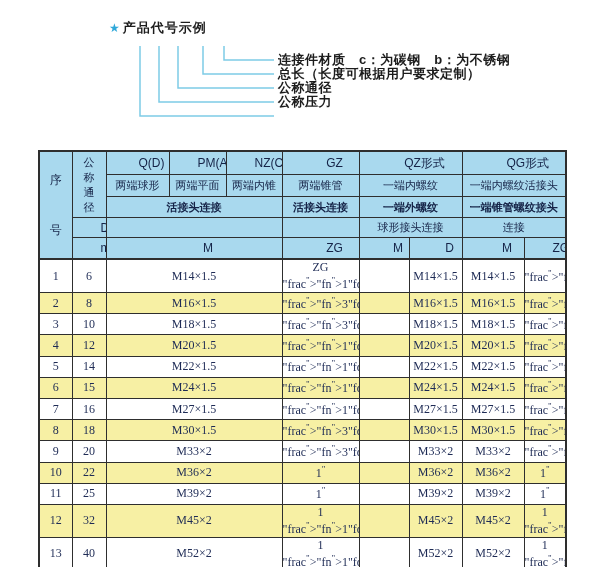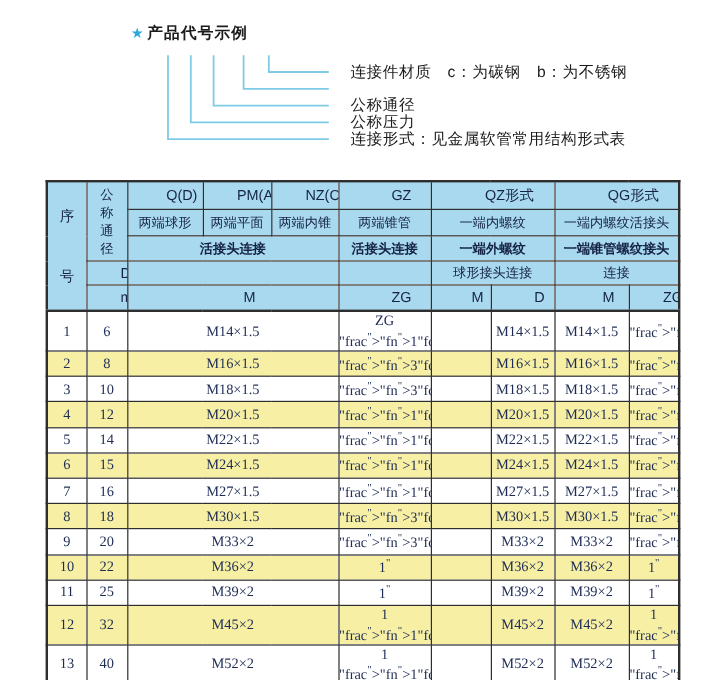--- a/index.html
+++ b/index.html
@@ -10,23 +10,23 @@
   .diagram-heading{position:absolute;left:109px;top:19px;
     font-family:"Liberation Sans","DejaVu Sans",sans-serif;
     font-size:13px;font-weight:bold;color:#1c1c1c;letter-spacing:1px;white-space:nowrap;}
   .star{color:#2fa8d9;font-size:12px;margin-right:2px;}
   .code-row{position:absolute;left:110px;top:35px;display:flex;align-items:center;}
   .jr{font-family:"Liberation Sans","DejaVu Sans",sans-serif;font-weight:bold;
       font-size:13px;color:#4a4a4a;letter-spacing:1px;margin-right:5px;}
   .cbox{width:11px;height:4px;border:2px solid #7ecbe6;margin-right:4px;background:#fff;}
   .cdash{width:7px;height:2px;background:#7ecbe6;margin-right:4px;}
   .lines-svg{position:absolute;left:0;top:0;width:600px;height:130px;pointer-events:none;}
-  .dlabel{position:absolute;left:292px;white-space:nowrap;
+  .dlabel{position:absolute;left:278px;white-space:nowrap;
     font-family:"Liberation Sans","DejaVu Sans",sans-serif;
-    font-size:13px;font-weight:normal;color:#1c1c1c;letter-spacing:0.5px;line-height:15px;}
+    font-size:13px;font-weight:bold;color:#1c1c1c;letter-spacing:0.5px;line-height:15px;}
   .dl0{top:52px}.dl1{top:66px}.dl2{top:80px}.dl3{top:94px}.dl4{top:108px}
 
   
   .table-title{position:absolute;left:39px;top:125px;font-size:16px;font-weight:bold;
     font-style:italic;color:#111;letter-spacing:2px;white-space:nowrap;}
 
   
   table.ref{position:absolute;left:38px;top:150px;border-collapse:collapse;
     table-layout:fixed;width:529px;border:2px solid #2e2e2e;}
   .ref th,.ref td{border:1px solid #2e2e2e;text-align:center;vertical-align:middle;
@@ -57,23 +57,23 @@
 
   <svg class="lines-svg" viewBox="0 0 600 130" xmlns="http://www.w3.org/2000/svg">
     <polyline points="224,46 224,60 274,60" fill="none" stroke="#7ecbe6" stroke-width="1.5"></polyline>
     <polyline points="203,46 203,74 274,74" fill="none" stroke="#7ecbe6" stroke-width="1.5"></polyline>
     <polyline points="178,46 178,88 274,88" fill="none" stroke="#7ecbe6" stroke-width="1.5"></polyline>
     <polyline points="159,46 159,102 274,102" fill="none" stroke="#7ecbe6" stroke-width="1.5"></polyline>
     <polyline points="140,46 140,116 274,116" fill="none" stroke="#7ecbe6" stroke-width="1.5"></polyline>
   </svg>
 
   <div class="dlabel dl0">连接件材质　c：为碳钢　b：为不锈钢</div>
+  <div class="dlabel dl1">总长（长度可根据用户要求定制）</div>
   <div class="dlabel dl2">公称通径</div>
   <div class="dlabel dl3">公称压力</div>
-  <div class="dlabel dl4">连接形式：见金属软管常用结构形式表</div>
 
 
   <table class="ref">
     <colgroup>
       <col style="width:33px">
         <col style="width:34px">
         <col style="width:63px">
       <col style="width:57px">
         <col style="width:56px">
         <col style="width:77px">

